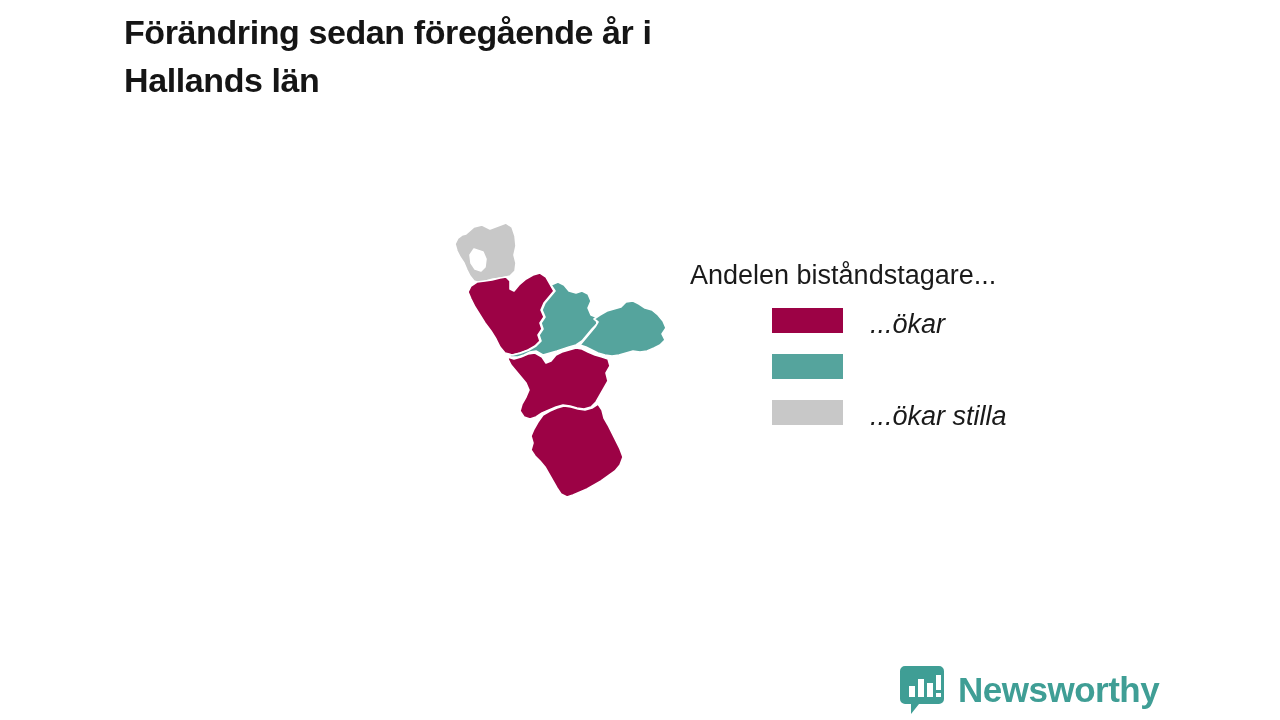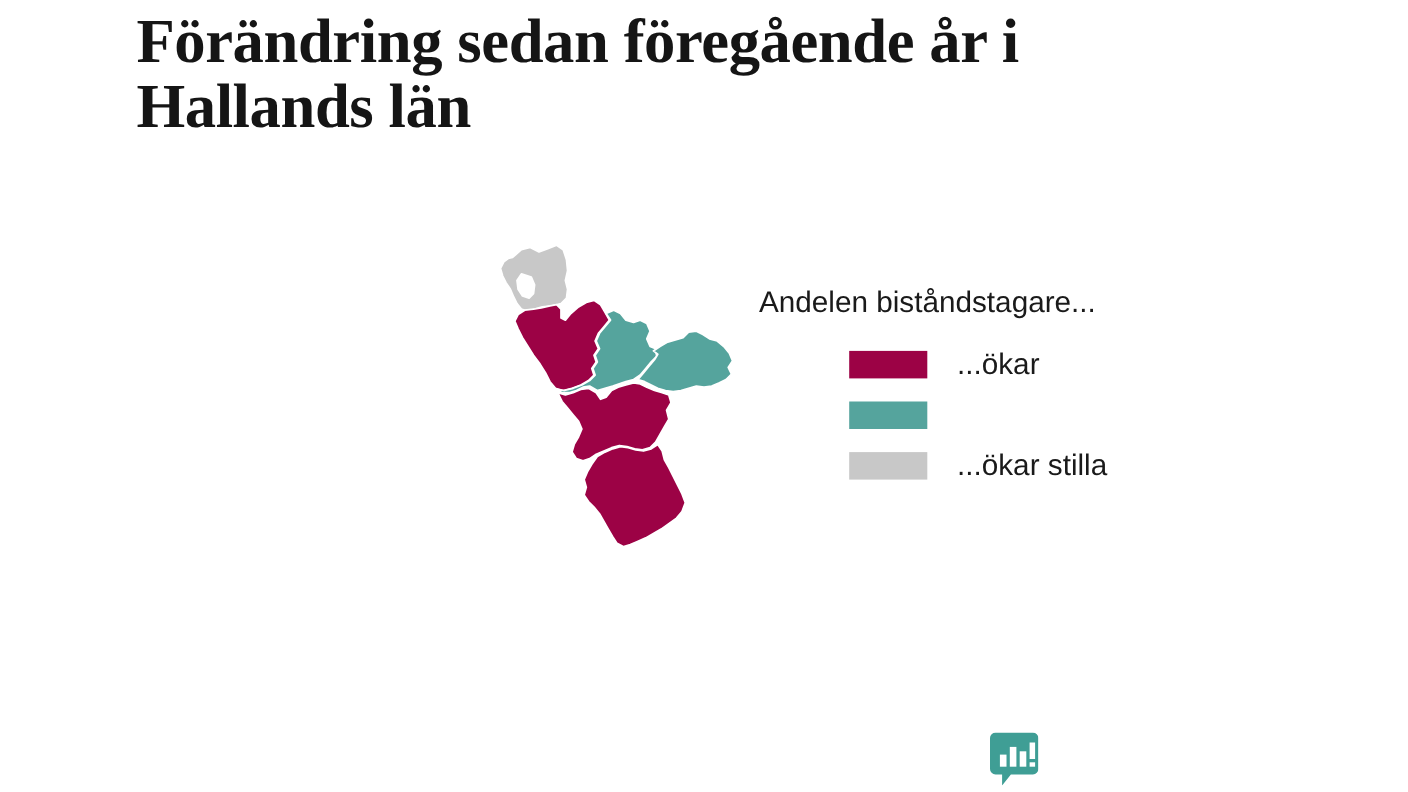--- a/index.html
+++ b/index.html
@@ -15,24 +15,24 @@
     font-family: "Liberation Sans", "DejaVu Sans", sans-serif;
     color: #1a1a1a;
   }
 
   
   #page-title {
     position: absolute;
     left: 124px;
     top: 8px;
     width: 880px;
-    font-family: Liberation Serif, serif;
+    font-family: Liberation Sans, sans-serif;
     font-weight: bold;
-    font-size: 57px;
-    line-height: 59px;
+    font-size: 34px;
+    line-height: 48px;
     letter-spacing: -0.4px;
     color: #151515;
     white-space: pre-line;
   }
 
   
   #map-wrap {
     position: absolute;
     left: 430px;
     top: 205px;
@@ -52,23 +52,23 @@
   #legend-title {
     font-size: 27px;
     line-height: 34px;
     color: #1a1a1a;
     font-weight: normal;
     white-space: nowrap;
     margin-bottom: 16px;
   }
   .legend-row {
     display: flex;
-    align-items: center;
     height: 46px;
     padding-left: 82px;
+    font-style: italic;
   }
   .legend-swatch {
     width: 71px;
     height: 25px;
     flex: 0 0 auto;
   }
   .legend-label {
     margin-left: 27px;
     font-size: 27px;
     line-height: 32px;
@@ -168,13 +168,14 @@
 
 <div id="logo">
   <svg id="logo-mark" viewBox="0 0 44 48" xmlns="http://www.w3.org/2000/svg">
     <path d="M5,0 H39 A5,5 0 0 1 44,5 V33 A5,5 0 0 1 39,38 H19 L11,48 L11,38 H5 A5,5 0 0 1 0,33 V5 A5,5 0 0 1 5,0 Z" fill="#3f9e95"></path>
     <rect x="9" y="20" width="6" height="11" fill="#ffffff"></rect>
     <rect x="18" y="13" width="6" height="18" fill="#ffffff"></rect>
     <rect x="27" y="17" width="6" height="14" fill="#ffffff"></rect>
     <rect x="36" y="9" width="5" height="15" fill="#ffffff"></rect>
     <rect x="36" y="27" width="5" height="4" fill="#ffffff"></rect>
   </svg>
+  <span id="logo-text" style="color: rgb(63, 158, 149);">Newsworthy</span>
 </div>
 
 </body></html>

